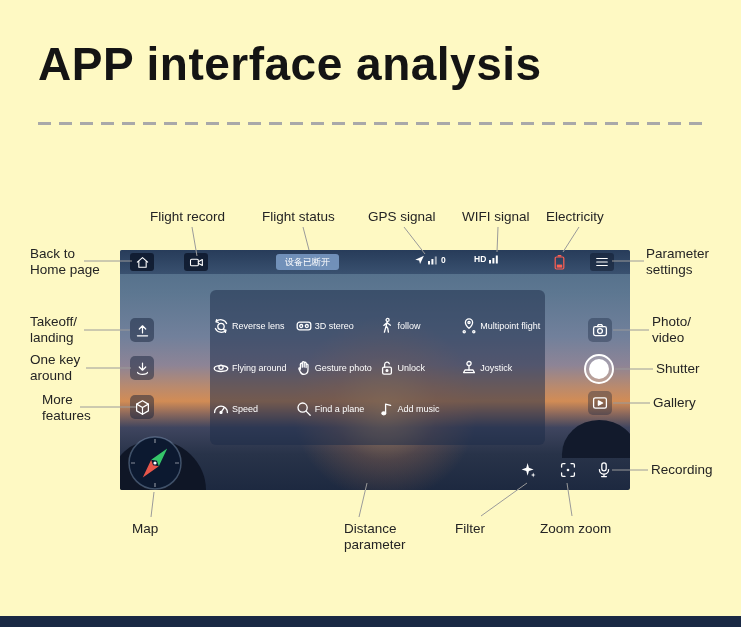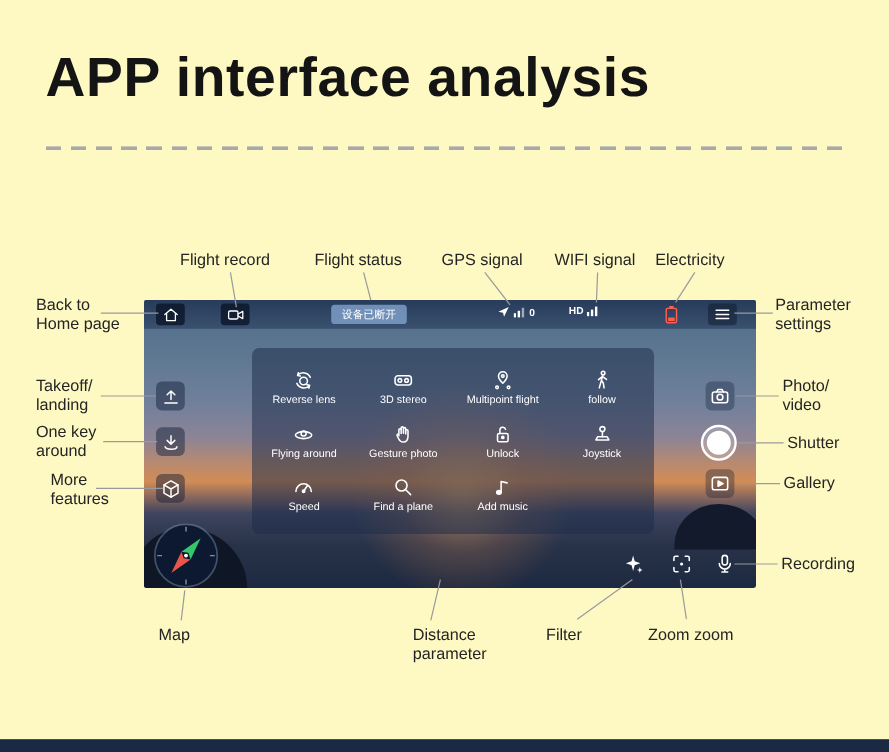--- a/index.html
+++ b/index.html
@@ -32,21 +32,21 @@
   .tbtn{position:absolute;width:24px;height:18px;top:3px;border-radius:3px;
         background:rgba(13,24,44,.85);display:flex;align-items:center;justify-content:center;}
   .chip{position:absolute;left:156px;top:4px;height:16px;padding:0 9px;border-radius:3px;
         background:rgba(125,158,200,.85);color:#fff;font-size:9px;line-height:16px;white-space:nowrap;}
   .cluster{position:absolute;top:4px;display:flex;align-items:center;gap:3px;color:#fff;font-size:8.5px;font-weight:bold;}
 
   .panel{position:absolute;left:90px;top:40px;width:335px;height:155px;border-radius:6px;
          background:rgba(28,44,72,.52);display:flex;flex-direction:column;justify-content:space-evenly;
          padding:3px 2px;box-sizing:border-box;}
   .frow{display:flex;}
-  .fcell{flex:1;display:flex;flex-direction:column;align-items:center;gap:2px;color:#fff;font-size:9px;}
+  .fcell{flex:1;display:flex;flex-direction:row;align-items:center;gap:2px;color:#fff;font-size:9px;}
   .fcell .flabel{white-space:nowrap;}
   .fcell.empty{visibility:hidden;}
 
   .sidebtn{position:absolute;width:24px;height:24px;border-radius:5px;background:rgba(18,32,56,.48);
            display:flex;align-items:center;justify-content:center;}
   .shutter{position:absolute;left:464px;top:104px;width:30px;height:30px;border-radius:50%;
            border:2px solid #fff;box-sizing:border-box;background:rgba(255,255,255,.2);}
   .shutter .inner{position:absolute;left:3px;top:3px;width:20px;height:20px;border-radius:50%;background:#fff;}
   .bicon{position:absolute;width:20px;height:20px;display:flex;align-items:center;justify-content:center;}
 
@@ -173,33 +173,33 @@
         <div class="fcell">
           <svg class="ln" width="18" height="18" viewBox="0 0 18 18">
             <rect x="2.2" y="5.2" width="13.6" height="7.6" rx="2.4"></rect>
               <circle cx="6.2" cy="9" r="1.5"></circle>
               <circle cx="11.8" cy="9" r="1.5"></circle>
             </svg>
           <span class="flabel">3D stereo</span>
         </div>
         <div class="fcell">
           <svg class="ln" width="18" height="18" viewBox="0 0 18 18">
+            <circle cx="9.6" cy="2.9" r="1.5"></circle>
+              <path d="M9.2,4.8 L8.2,8.8 L9.8,11.4 L10.4,15.2 M8.2,8.8 L6.4,15.2 M8.6,6 L5.8,8.4 M9.8,6.2 L12.4,8.2"></path>
+            </svg>
+          <span class="flabel">follow</span>
+        </div>
+        <div class="fcell">
+          <svg class="ln" width="18" height="18" viewBox="0 0 18 18">
             <path d="M9,1.8 a3.6,3.6 0 0 1 3.6,3.6 C12.6,8 9,11.4 9,11.4 S5.4,8 5.4,5.4 A3.6,3.6 0 0 1 9,1.8 Z"></path>
               <circle cx="9" cy="5.4" r="1.1"></circle>
               <circle cx="4.2" cy="14.8" r="1.1"></circle>
               <circle cx="13.8" cy="14.8" r="1.1"></circle>
             </svg>
           <span class="flabel">Multipoint flight</span>
-        </div>
-        <div class="fcell">
-          <svg class="ln" width="18" height="18" viewBox="0 0 18 18">
-            <circle cx="9.6" cy="2.9" r="1.5"></circle>
-              <path d="M9.2,4.8 L8.2,8.8 L9.8,11.4 L10.4,15.2 M8.2,8.8 L6.4,15.2 M8.6,6 L5.8,8.4 M9.8,6.2 L12.4,8.2"></path>
-            </svg>
-          <span class="flabel">follow</span>
         </div>
       </div>
       <div class="frow">
         <div class="fcell">
           <svg class="ln" width="18" height="18" viewBox="0 0 18 18">
             <circle cx="9" cy="8.2" r="2.1"></circle>
               <ellipse cx="9" cy="9.6" rx="6.8" ry="2.9"></ellipse>
             </svg>
           <span class="flabel">Flying around</span>
         </div>

